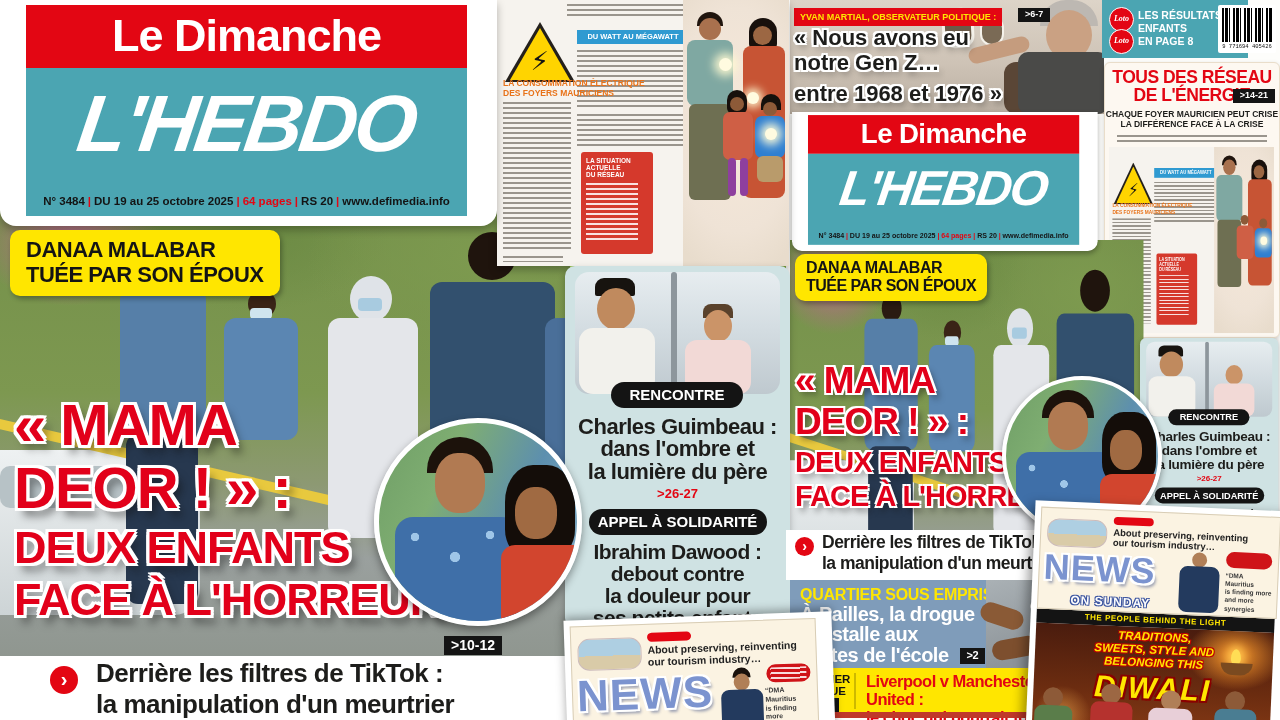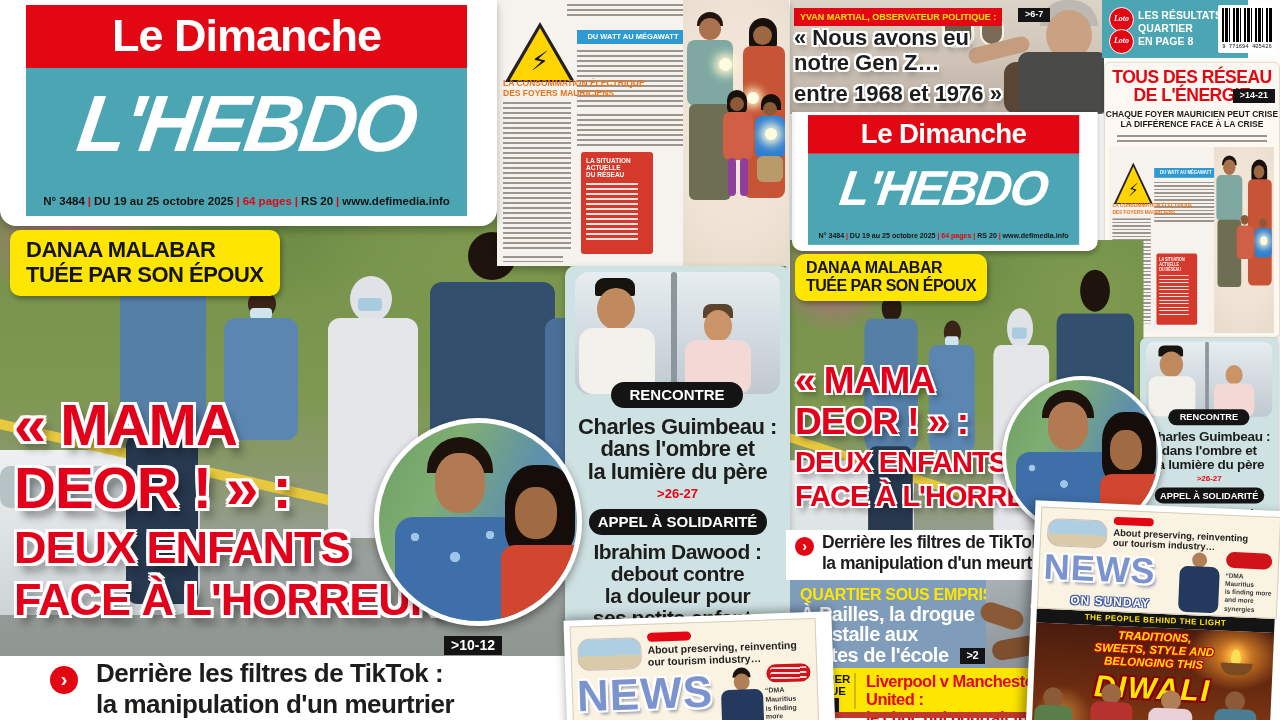--- a/index.html
+++ b/index.html
@@ -263,21 +263,21 @@
       <div class="blackline" style="font-size:22px;margin-top:9px;">entre 1968 et 1976 »</div>
     </div>
 
     <div class="abs" style="left:316px;top:0;width:146px;height:58px;background:#4ba5b2;">
       <div class="headc" style="left:7px;top:7px;width:23px;height:23px;background:#e30613;border:1px solid #fff;
            color:#fff;font-size:8px;font-weight:700;font-style:italic;text-align:center;line-height:22px;font-family:'Liberation Serif',serif;">Loto</div>
       <div class="headc" style="left:7px;top:29px;width:23px;height:23px;background:#e30613;border:1px solid #fff;
            color:#fff;font-size:8px;font-weight:700;font-style:italic;text-align:center;line-height:22px;font-family:'Liberation Serif',serif;">Loto</div>
       <div style="position:absolute;left:36px;top:9px;color:#fff;font-weight:900;font-size:10.5px;line-height:1.25;">
         <div>LES RÉSULTATS</div>
-        <div>QUARTIER</div>
+        <div>ENFANTS</div>
         <div>EN PAGE 8</div>
       </div>
       <div class="fig" style="left:116px;top:5px;width:58px;height:48px;background:#fff;border-radius:2px;">
         <div class="barcode" style="position:absolute;left:4px;top:3px;width:50px;height:34px;"></div>
         <div style="position:absolute;left:0;right:0;top:38px;text-align:center;font-size:5.5px;font-family:'Liberation Mono',monospace;color:#111;">9 771694 405426</div>
       </div>
     </div>
 
     <div class="abs" style="left:6px;top:112px;width:306px;height:139px;z-index:4;">
       <div class="scale" style="transform:scale(0.615);">

